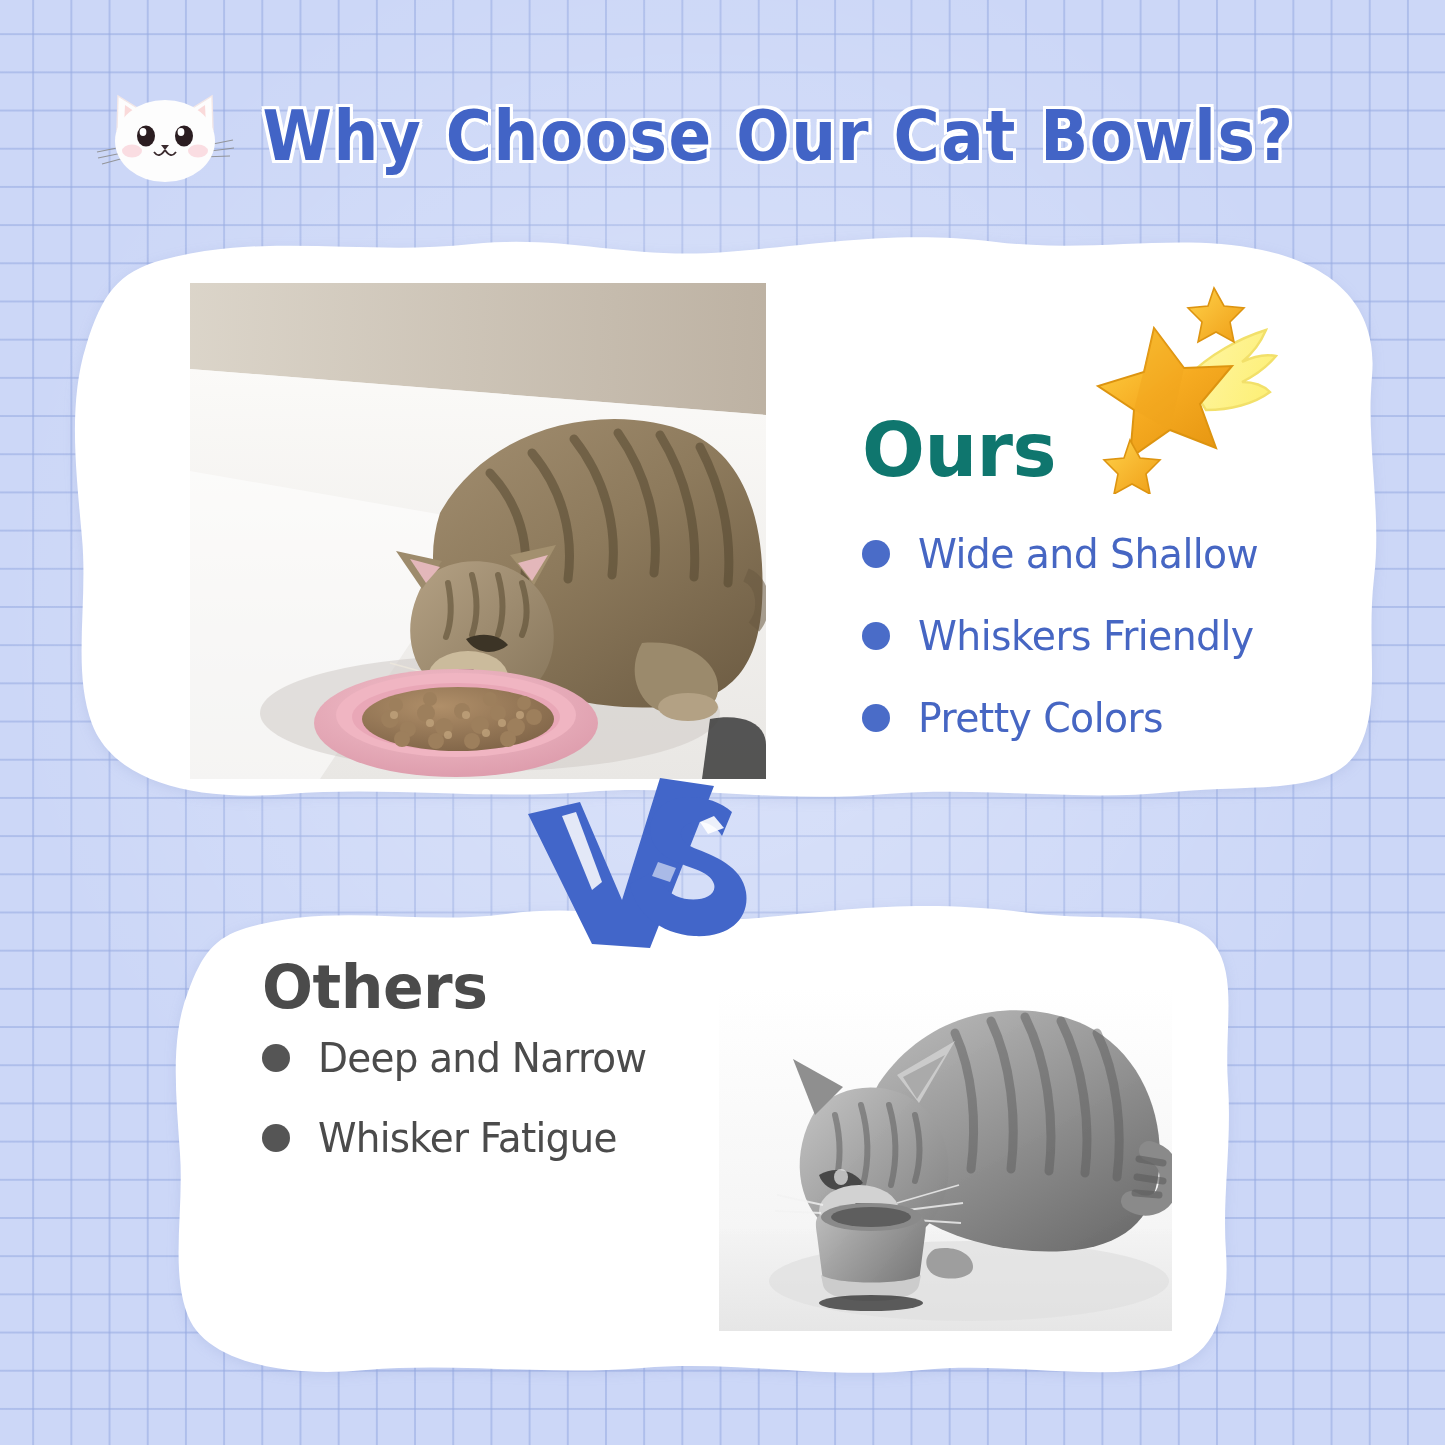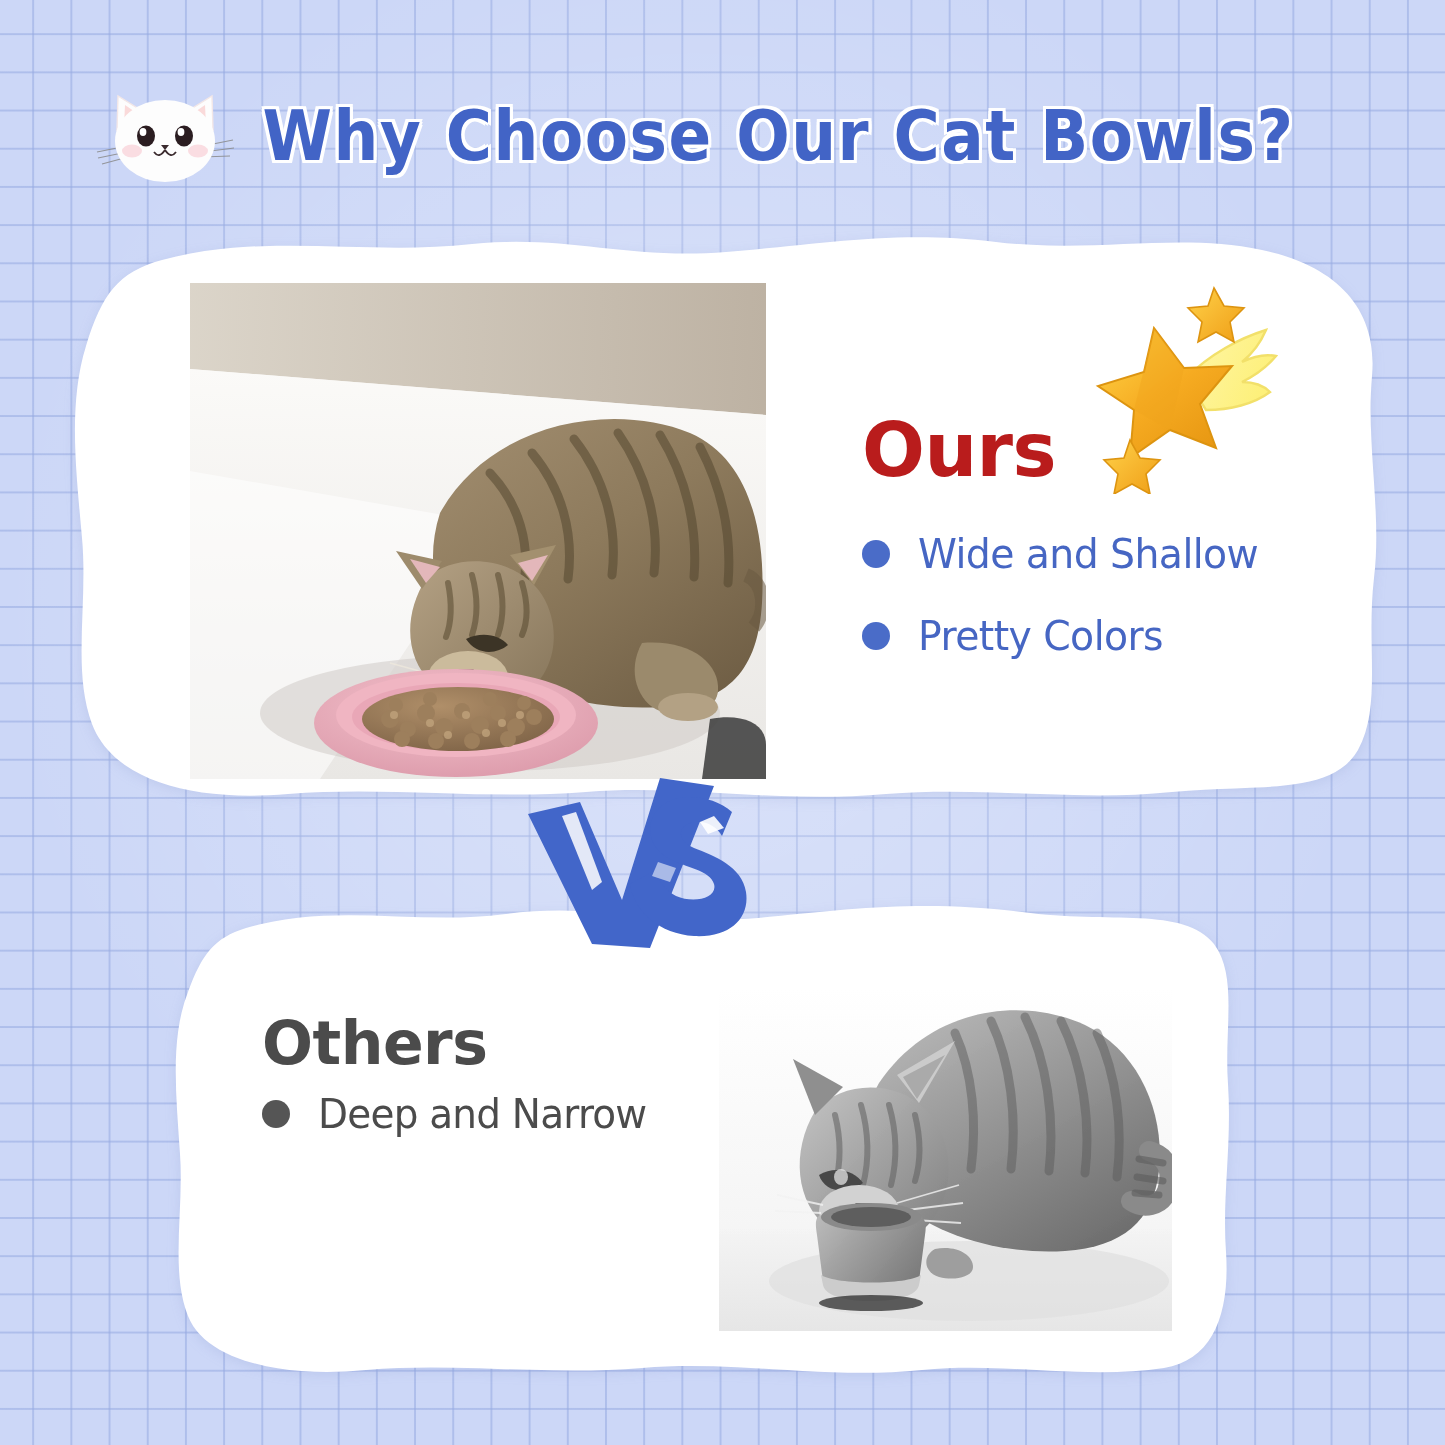--- a/index.html
+++ b/index.html
@@ -38,37 +38,37 @@
   
   .photo{position:absolute;overflow:hidden;background:#f2f2f0;}
   #photo-ours{left:190px;top:283px;width:576px;height:496px;}
   #photo-others{left:719px;top:963px;width:453px;height:368px;filter:grayscale(1) contrast(1.04);}
   .photo svg{display:block;width:100%;height:100%;}
 
   
   #ours-col{position:absolute;left:862px;top:406px;width:470px;}
   #ours-head-row{position:relative;height:96px;}
   #ours-heading{font-family:"DejaVu Sans",sans-serif;font-weight:700;font-size:74px;
-     line-height:88px;color:#b91c1c;letter-spacing:-0.5px;}
+     line-height:88px;color:#0f766e;letter-spacing:-0.5px;}
   #shooting-star-icon{position:absolute;left:228px;top:-124px;width:190px;height:212px;}
   #shooting-star-icon svg{width:100%;height:100%;display:block;}
 
   .blue-list{list-style:none;margin:28px 0 0 0;padding:0;}
   .blue-list li{display:flex;align-items:center;gap:28px;margin-bottom:34px;margin-top:7px;}
   .bullet-blue{width:28px;height:28px;border-radius:50%;background:#4a6cc8;flex:0 0 auto;}
   .blue-text{font-family:"DejaVu Sans",sans-serif;font-size:41px;color:#4666c3;
      font-weight:400;white-space:nowrap;letter-spacing:-0.6px;transform:scaleX(.96);
      transform-origin:left center;}
 
   
   #vs-badge{position:absolute;left:518px;top:772px;width:230px;height:180px;}
   #vs-badge svg{width:100%;height:100%;display:block;}
 
   
-  #others-col{position:absolute;left:262px;top:1010px;width:430px;}
+  #others-col{position:absolute;left:262px;top:954px;width:430px;}
   #others-heading{font-family:"DejaVu Sans",sans-serif;font-weight:700;font-size:60px;
      line-height:66px;color:#4b4b4b;letter-spacing:-0.5px;}
   .gray-list{list-style:none;margin:14px 0 0 0;padding:0;}
   .gray-list li{display:flex;align-items:center;gap:28px;margin-bottom:32px;}
   .bullet-gray{width:28px;height:28px;border-radius:50%;background:#555555;flex:0 0 auto;}
   .gray-text{font-family:"DejaVu Sans",sans-serif;font-size:41px;color:#4b4b4b;
      font-weight:400;white-space:nowrap;letter-spacing:-0.8px;transform:scaleX(.95);
      transform-origin:left center;}
 </style>
 </head>
@@ -290,20 +290,24 @@
     </div>
   </div>
 
   <ul class="blue-list">
     <li>
       <span class="bullet-blue"></span>
       <span class="blue-text">Wide and Shallow</span>
     </li>
     <li>
       <span class="bullet-blue"></span>
+      <span class="blue-text">Whiskers Friendly</span>
+    </li>
+    <li>
+      <span class="bullet-blue"></span>
       <span class="blue-text">Pretty Colors</span>
     </li>
   </ul>
 </div>
 
 <div class="card-blob" id="card-others">
   <svg viewBox="0 0 1072 492" preserveAspectRatio="none">
     <path fill="#ffffff" d="
       M 80 30 C 170 4 250 28 340 16 C 430 4 500 28 592 20 C 690 10 760 2 856 14
       C 944 26 1018 8 1048 46 C 1072 78 1058 132 1062 186
@@ -401,20 +405,24 @@
   </svg>
 </div>
 
 <div id="others-col">
   <div id="others-heading">Others</div>
   <ul class="gray-list">
     <li>
       <span class="bullet-gray"></span>
       <span class="gray-text">Deep and Narrow</span>
     </li>
+    <li>
+      <span class="bullet-gray"></span>
+      <span class="gray-text">Whisker Fatigue</span>
+    </li>
   </ul>
 </div>
 
 <div id="vs-badge">
   <svg viewBox="0 0 230 180">
 
     <path d="M10 42 L62 30 L104 128 L142 6 L196 14 L132 176 L74 172 Z" fill="#4266c9"></path>
 
     <path d="M44 44 L58 40 L84 110 L74 118 Z" fill="#ffffff" opacity=".85"></path>
 

